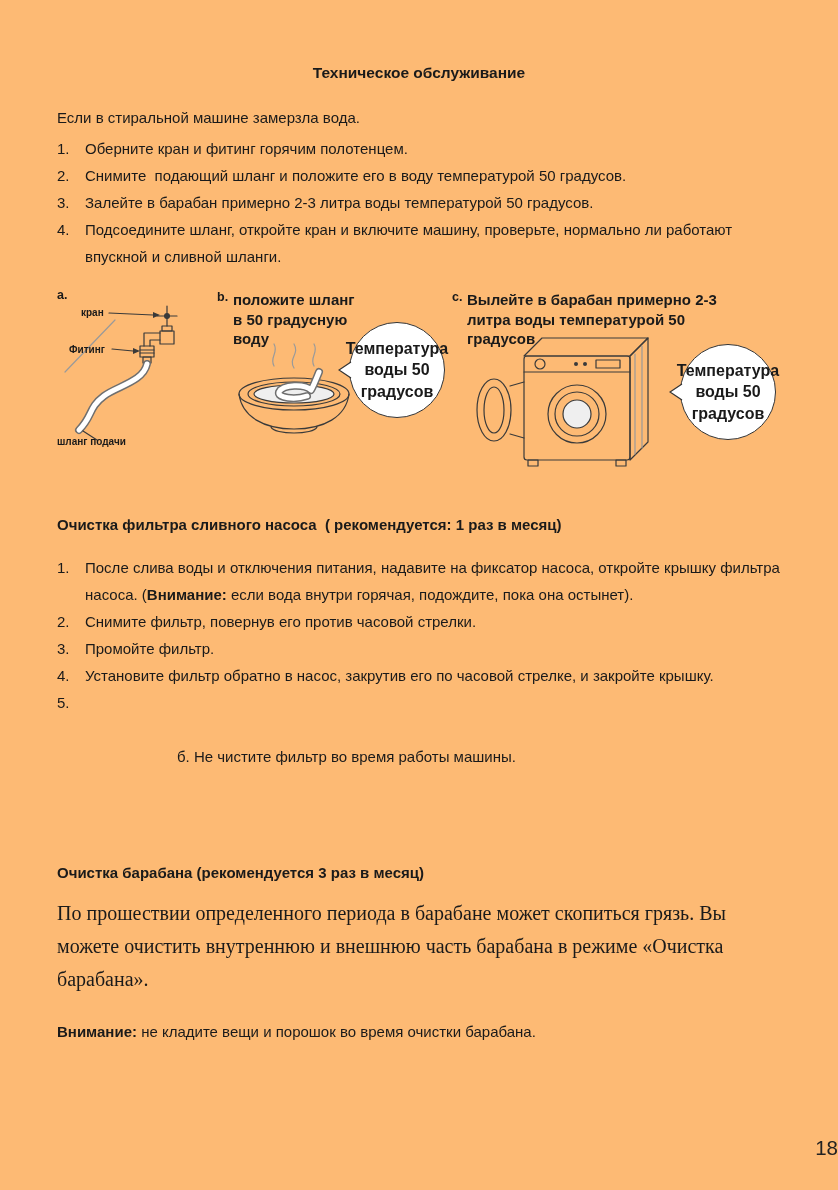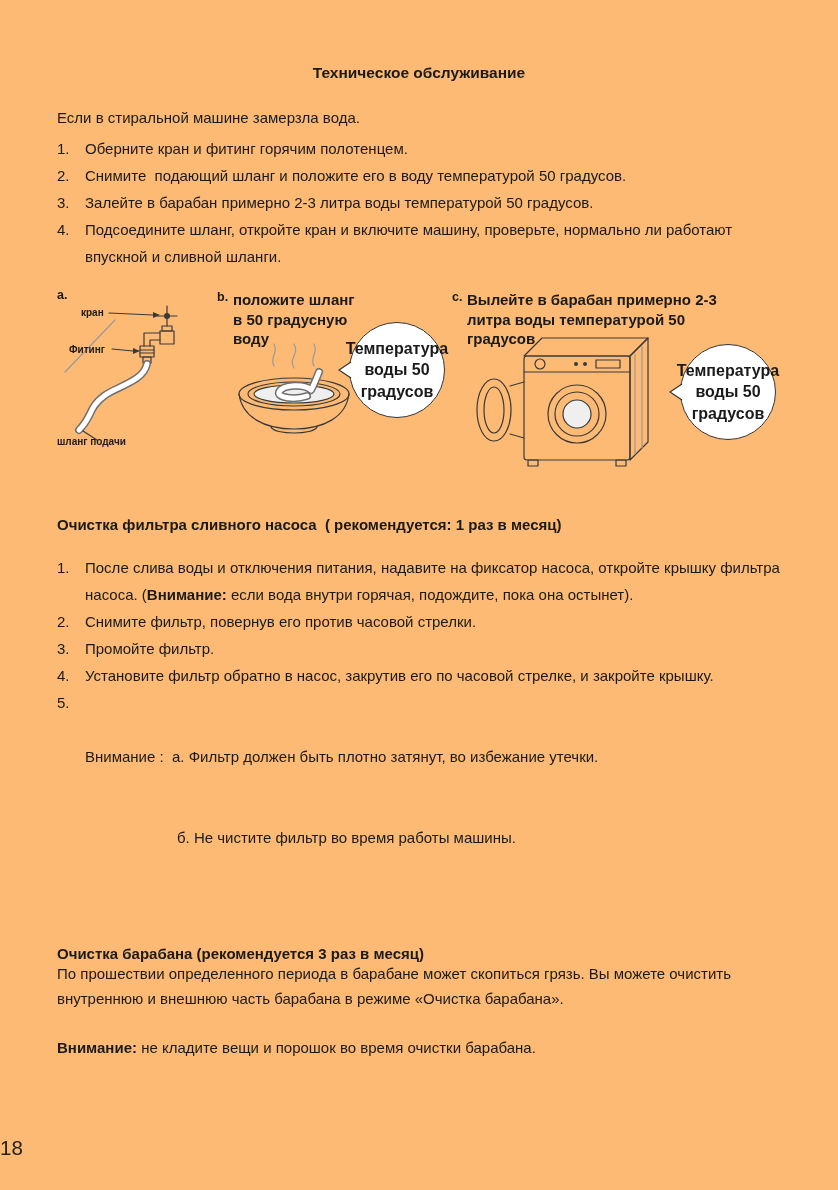--- a/index.html
+++ b/index.html
@@ -24,23 +24,23 @@
   .illustration .light { stroke:#9a9a9a; }
   .illustration .thick { stroke:#6f6f6f; stroke-width:8; }
   .illustration .thickinner { stroke:#ffffff; stroke-width:5; }
   .illustration .shade { fill:#efefef; }
   .bubble { position:absolute; border:1.3px solid #333; border-radius:50%; display:flex; align-items:center; justify-content:center; text-align:center; font-weight:700; font-size:16px; line-height:1.35; padding:10px; background:#fff; }
   .bubble-tail { position:absolute; left:-12px; top:50%; transform:translateY(-50%); }
   .heading { font-size:15px; font-weight:700; white-space:pre-wrap; }
   #filter-heading { margin-top:36px; margin-bottom:21px; }
   #filter-list { margin-top:0; }
   #drum-heading { margin-top:40px; }
-  .para { font-size:15px; line-height:1.65; white-space:pre-wrap; }
+  .para { margin-top:16px; font-size:20px; line-height:1.65; white-space:pre-wrap;font-family:Liberation Serif, serif; }
   .note { margin-top:27px; font-size:15px; white-space:pre-wrap; }
-  .pagenum { position:absolute; left:0; right:0; bottom:30px; text-align:left; font-size:20.5px; color:#222; }
+  .pagenum { position:absolute; left:0; right:0; bottom:30px; text-align:right; font-size:20.5px; color:#222; }
 </style>
 </head>
 <body>
 
 <div class="page">
 
   <div class="title">Техническое обслуживание</div>
 
   <div class="intro">Если в стиральной машине замерзла вода.</div>
 
@@ -165,21 +165,20 @@
       <span class="num">3.</span>
       <span class="txt">Промойте фильтр.</span>
     </div>
     <div class="li">
       <span class="num">4.</span>
       <span class="txt">Установите фильтр обратно в насос, закрутив его по часовой стрелке, и закройте крышку.</span>
     </div>
     <div class="li">
       <span class="num">5.</span>
       <span class="txt">
-        <div>Внимание :  а. Фильтр должен быть плотно затянут, во избежание утечки.</div>
         <div class="sub">б. Не чистите фильтр во время работы машины.</div>
       </span>
     </div>
   </div>
 
   <div class="heading" id="drum-heading">Очистка барабана (рекомендуется 3 раз в месяц)</div>
 
   <div class="para">По прошествии определенного периода в барабане может скопиться грязь. Вы можете очистить внутреннюю и внешнюю часть барабана в режиме «Очистка барабана».</div>
 
   <div class="note"><b>Внимание:</b><span> не кладите вещи и порошок во время очистки барабана.</span></div>

